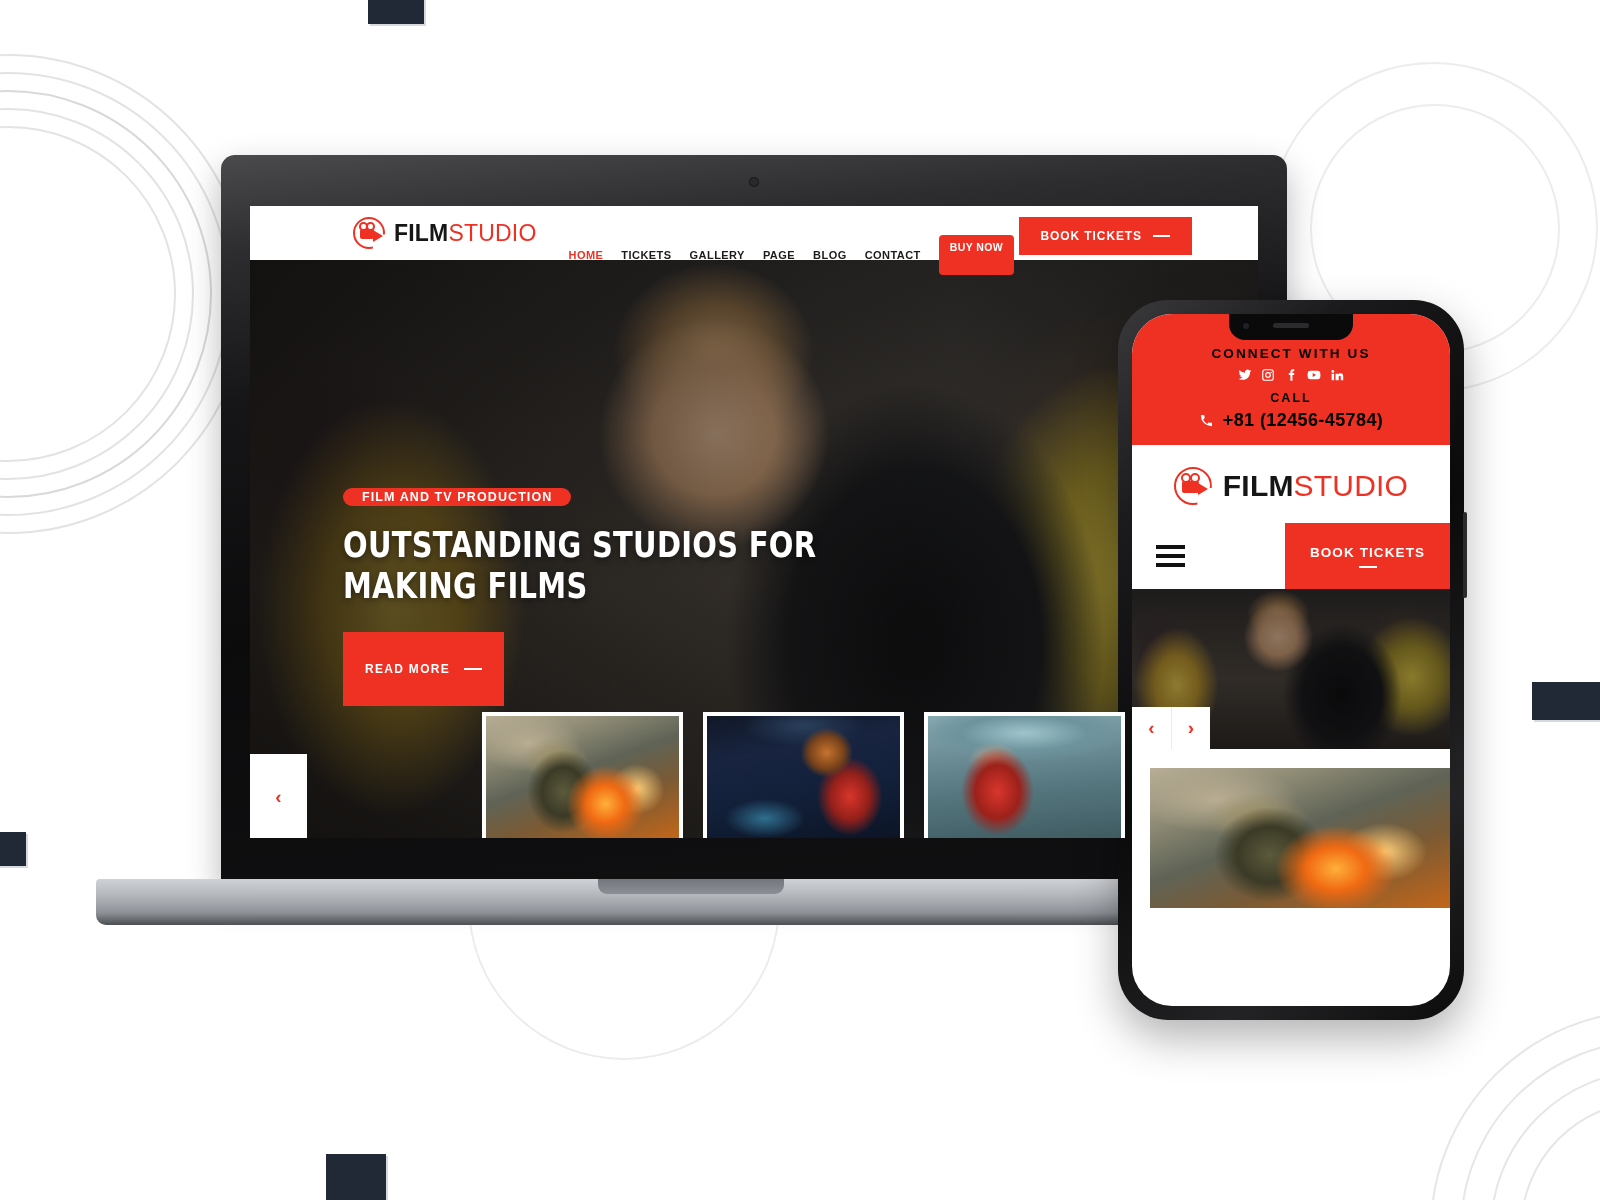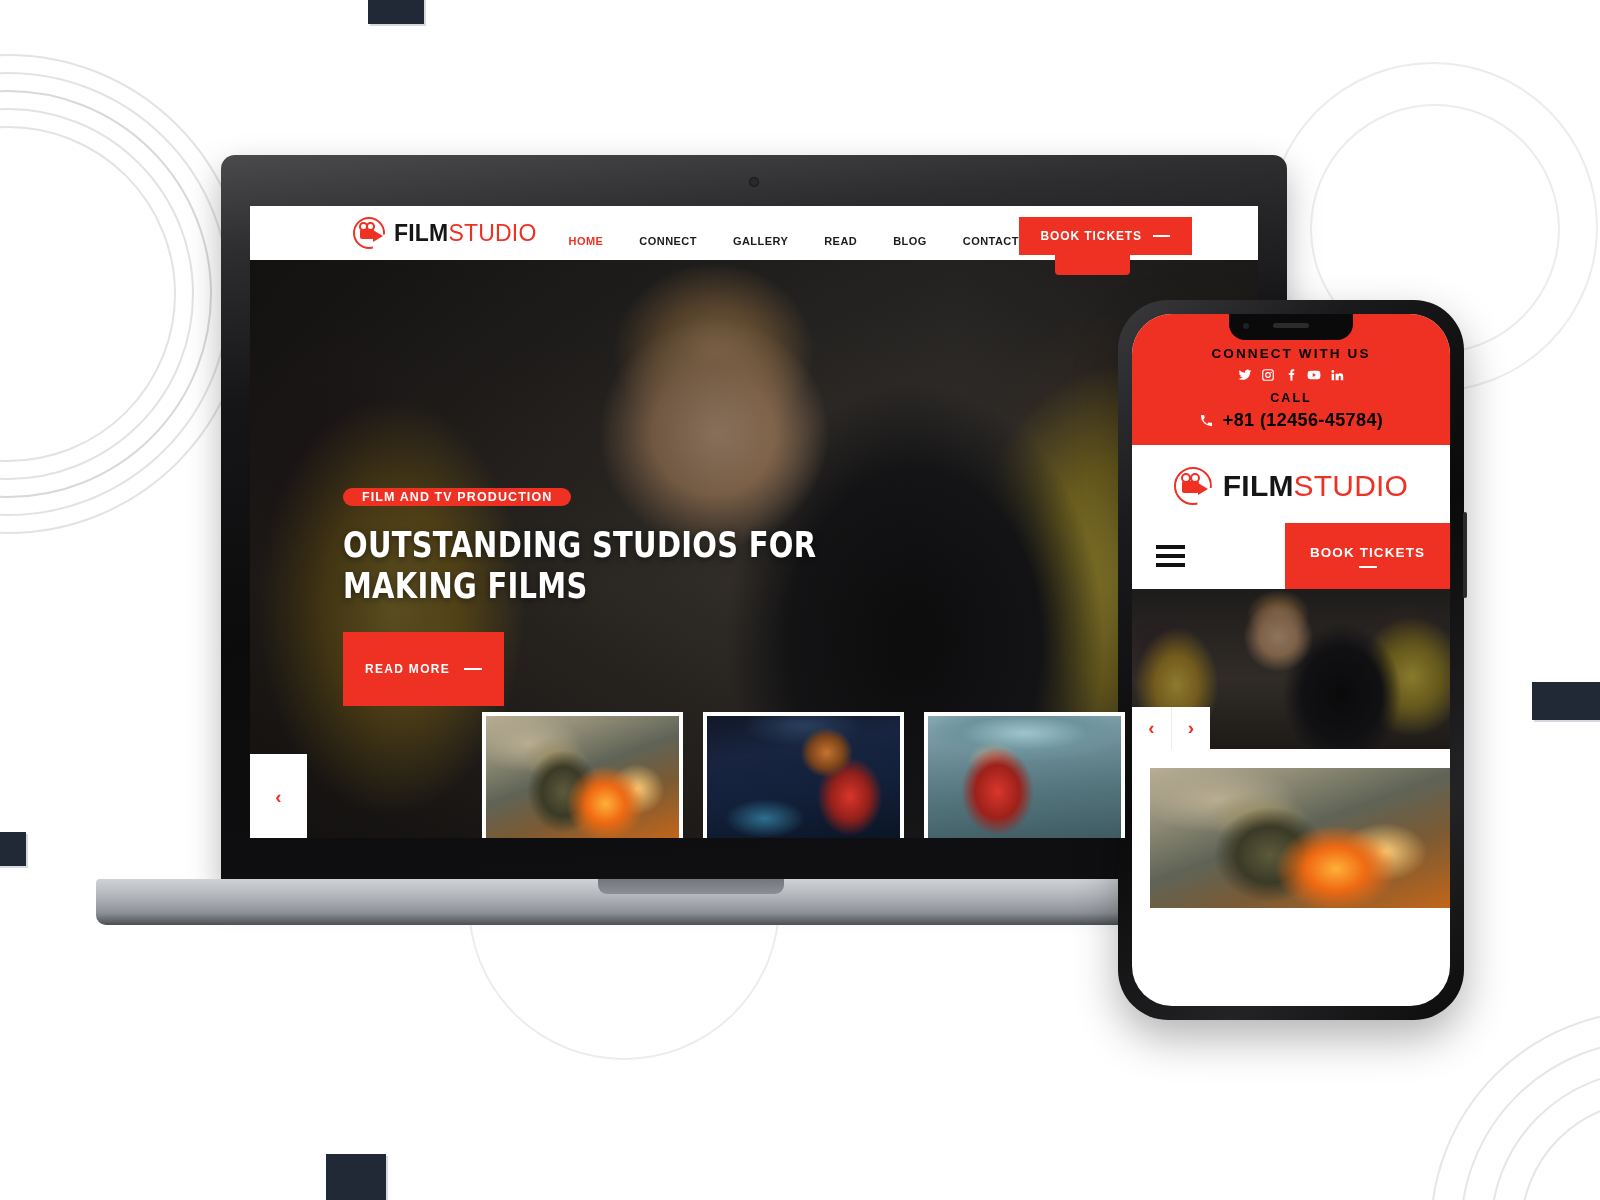--- a/index.html
+++ b/index.html
@@ -59,21 +59,21 @@
   .topbar{
     position:absolute; left:0; top:0; width:100%; height:54px;
     background:#fff; display:flex; align-items:center; z-index:5;
   }
   .logo-wrap{ display:flex; align-items:center; gap:9px; margin-left:103px; }
   .logo-mark{ position:relative; width:32px; height:32px; flex:none; }
   .logo-text{ font-size:23px; font-weight:700; letter-spacing:.2px; white-space:nowrap; }
   .logo-text .a{ color:#161616; }
   .logo-text .b{ color:#ef3124; font-weight:400; }
 
-  .nav{ display:flex; align-items:flex-start; gap:36px; margin-left:32px;margin-top:43px; }
+  .nav{ display:flex; align-items:center; gap:18px; margin-left:32px;margin-top:43px; }
   .nav a{
     font-size:11px; font-weight:700; letter-spacing:.45px;
     color:#1b1b1b; text-decoration:none; white-space:nowrap;
   }
   .nav a.active{ color:#ef3124; }
   .buynow{
     background:#ef3124; color:#fff; font-size:10.5px; font-weight:700;
     letter-spacing:.4px; padding:6px 11px 22px 11px; border-radius:4px;
     white-space:nowrap; border:none; cursor:pointer;
   }
@@ -346,23 +346,23 @@
                 <span class="body"></span>
                   <span class="lens"></span>
               </span>
               <span class="logo-text">
                 <span class="a">FILM</span><span class="b">STUDIO</span>
               </span>
             </div>
 
             <nav class="nav">
               <a href="#" class="active">HOME</a>
-              <a href="#">CONNECT</a>
+              <a href="#">TICKETS</a>
               <a href="#">GALLERY</a>
-              <a href="#">READ</a>
+              <a href="#">PAGE</a>
               <a href="#">BLOG</a>
               <a href="#">CONTACT</a>
               <button class="buynow">BUY NOW</button>
             </nav>
 
             <button class="book-tickets">BOOK TICKETS</button>
           </div>
 
           <div class="hero">
             <div class="hero-photo ph-studio"></div>

